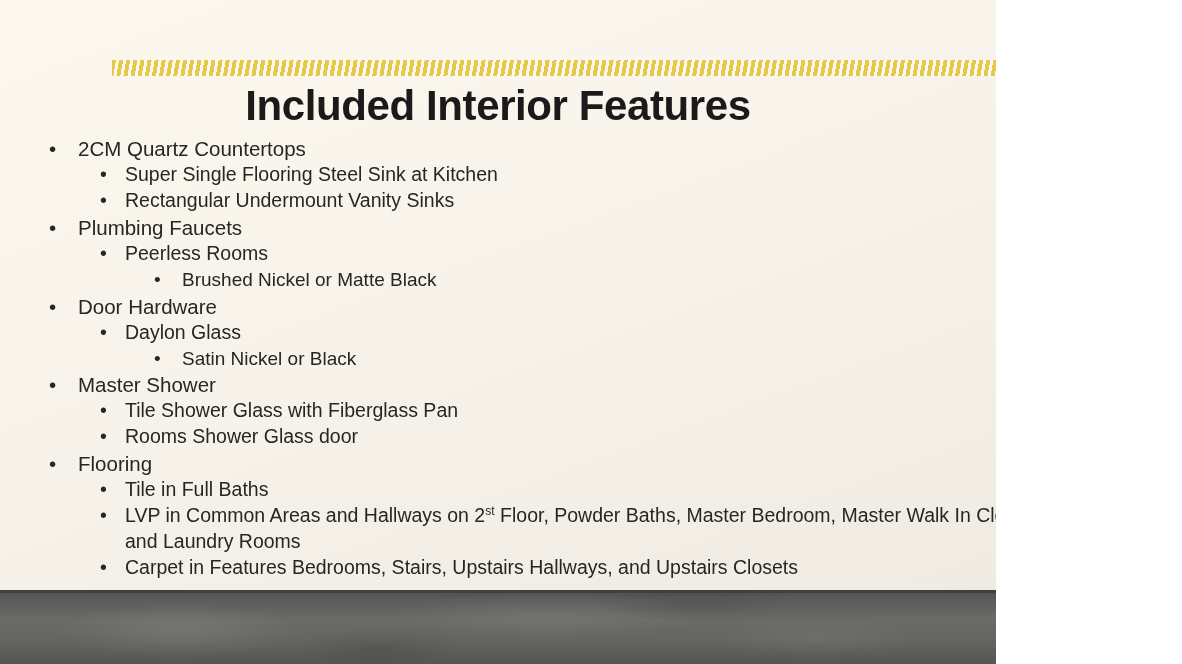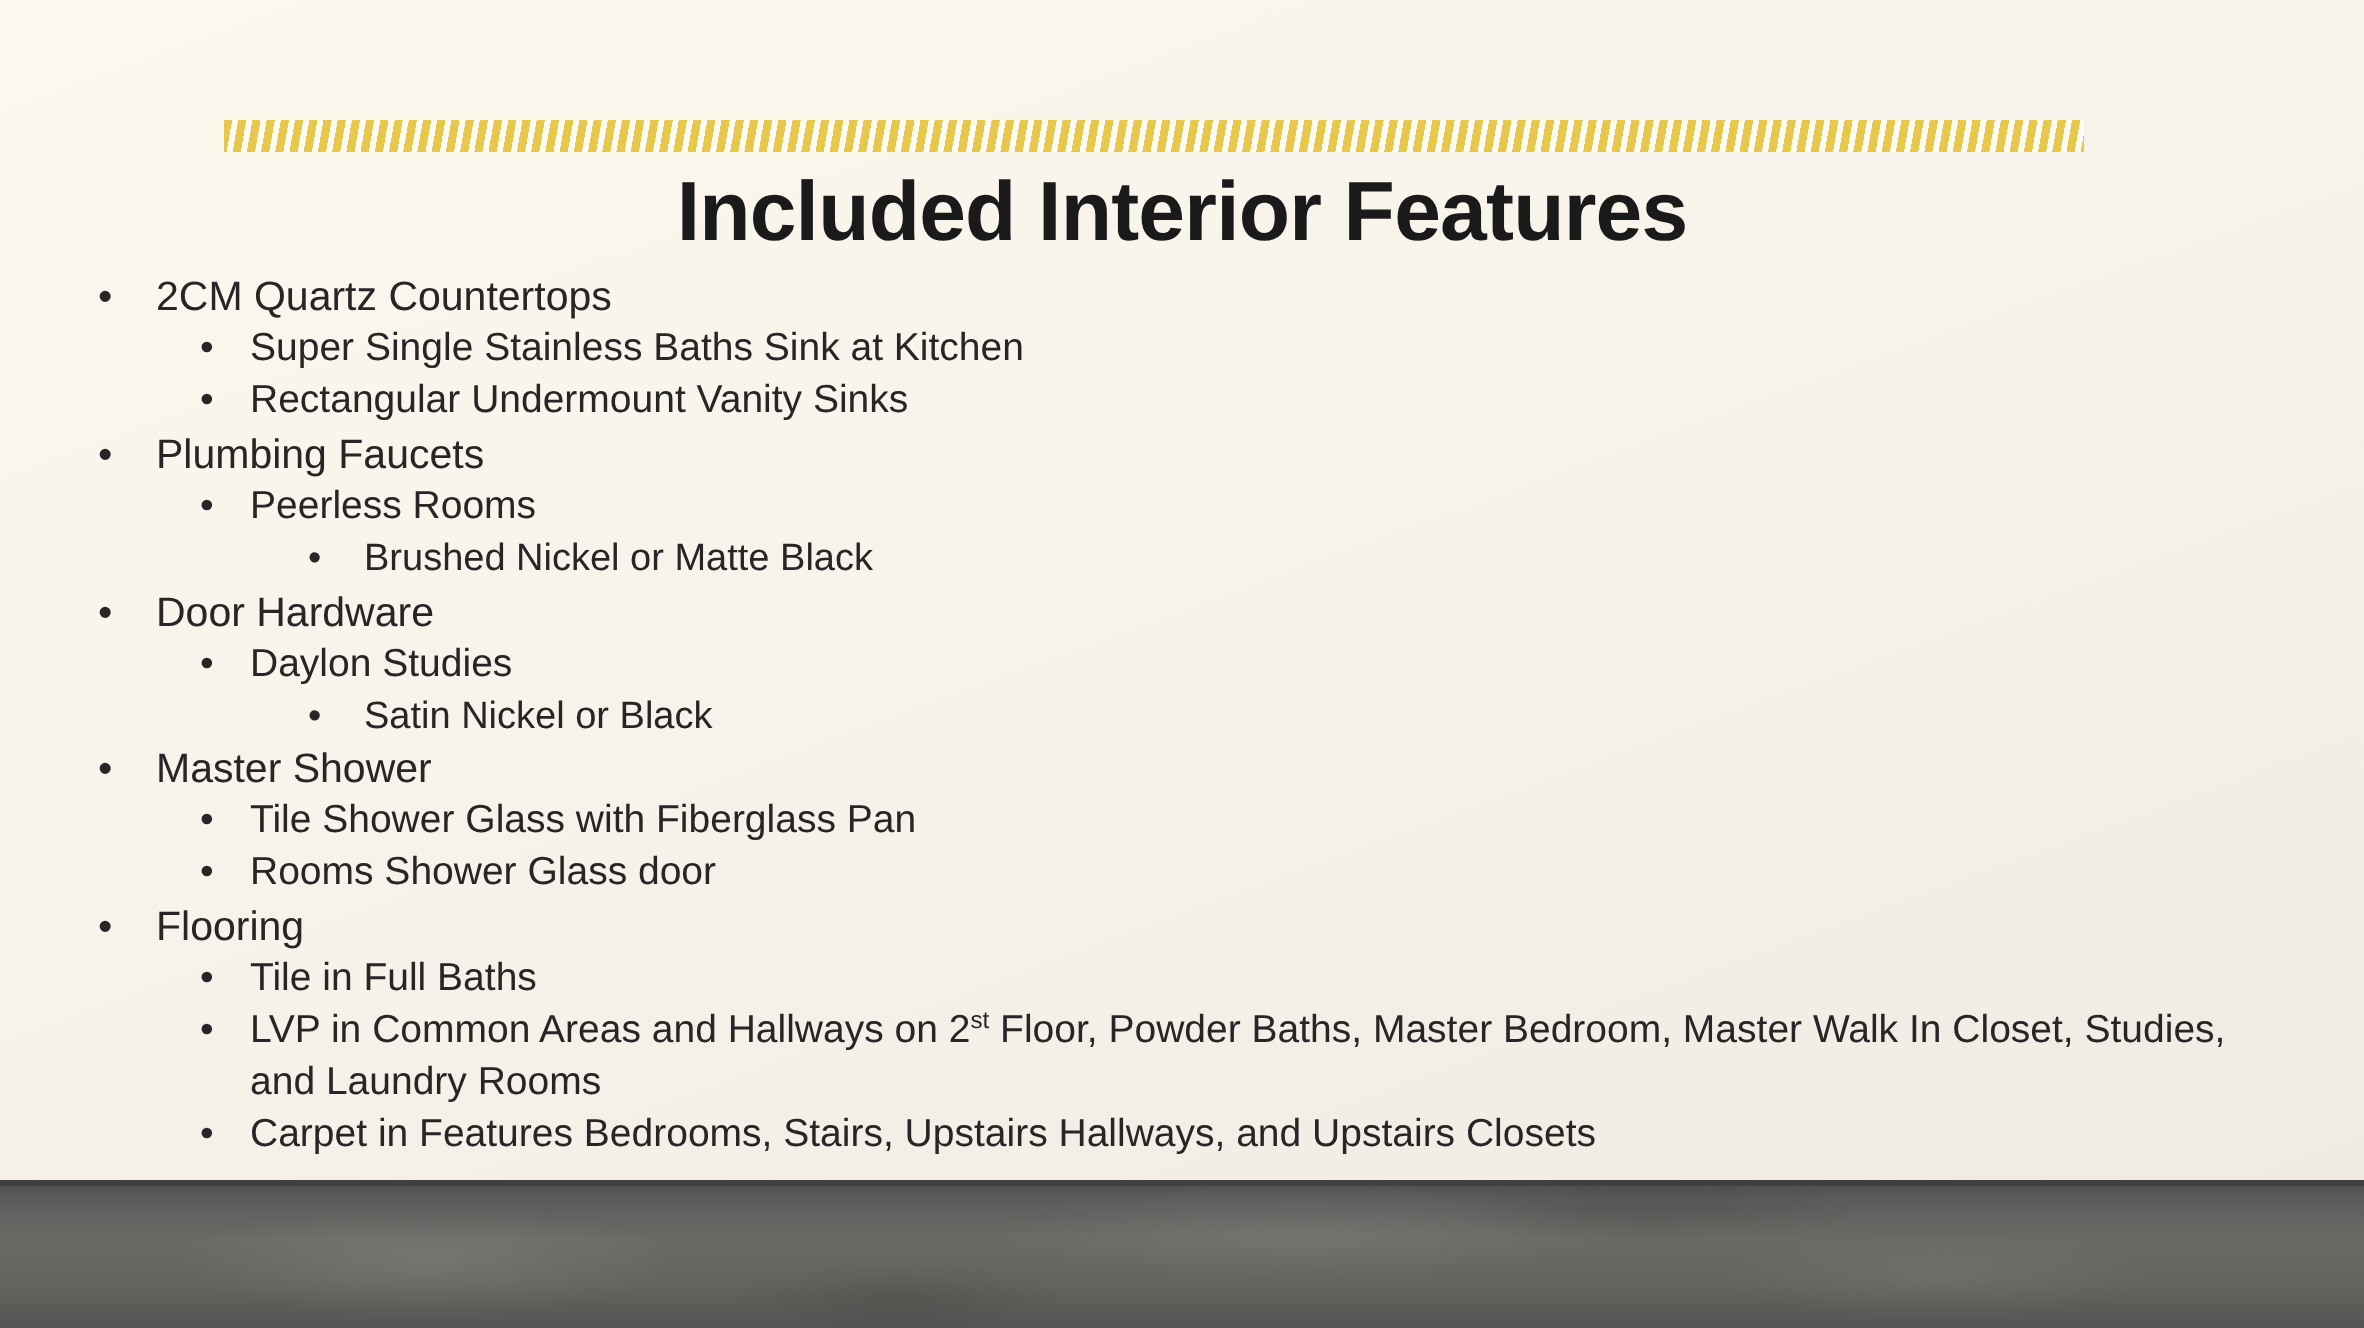--- a/index.html
+++ b/index.html
@@ -7,21 +7,21 @@
     padding: 0;
   }
   body {
     width: 1182px;
     height: 664px;
     overflow: hidden;
     font-family: "Liberation Sans", sans-serif;
   }
   .slide {
     position: relative;
-    width: 1182px;
+    width: 996px;
     height: 664px;
     background: linear-gradient(160deg, #fdf8ee 0%, #f7f3ea 45%, #efeae1 100%);
     overflow: hidden;
   }
   
   .floor-band {
     position: absolute;
     left: 0;
     right: 0;
     bottom: 0;
@@ -127,21 +127,21 @@
 
   <div class="body-list">
 
     <div class="li lvl1">
       <span class="bullet">•</span>
       <span class="text">2CM Quartz Countertops</span>
     </div>
 
     <div class="li lvl2">
       <span class="bullet">•</span>
-      <span class="text">Super Single Stainless Baths Sink at Kitchen</span>
+      <span class="text">Super Single Flooring Steel Sink at Kitchen</span>
     </div>
 
     <div class="li lvl2">
       <span class="bullet">•</span>
       <span class="text">Rectangular Undermount Vanity Sinks</span>
     </div>
 
     <div class="li lvl1">
       <span class="bullet">•</span>
       <span class="text">Plumbing Faucets</span>
@@ -157,21 +157,21 @@
       <span class="text">Brushed Nickel or Matte Black</span>
     </div>
 
     <div class="li lvl1">
       <span class="bullet">•</span>
       <span class="text">Door Hardware</span>
     </div>
 
     <div class="li lvl2">
       <span class="bullet">•</span>
-      <span class="text">Daylon Studies</span>
+      <span class="text">Daylon Glass</span>
     </div>
 
     <div class="li lvl3">
       <span class="bullet">•</span>
       <span class="text">Satin Nickel or Black</span>
     </div>
 
     <div class="li lvl1">
       <span class="bullet">•</span>
       <span class="text">Master Shower</span>

